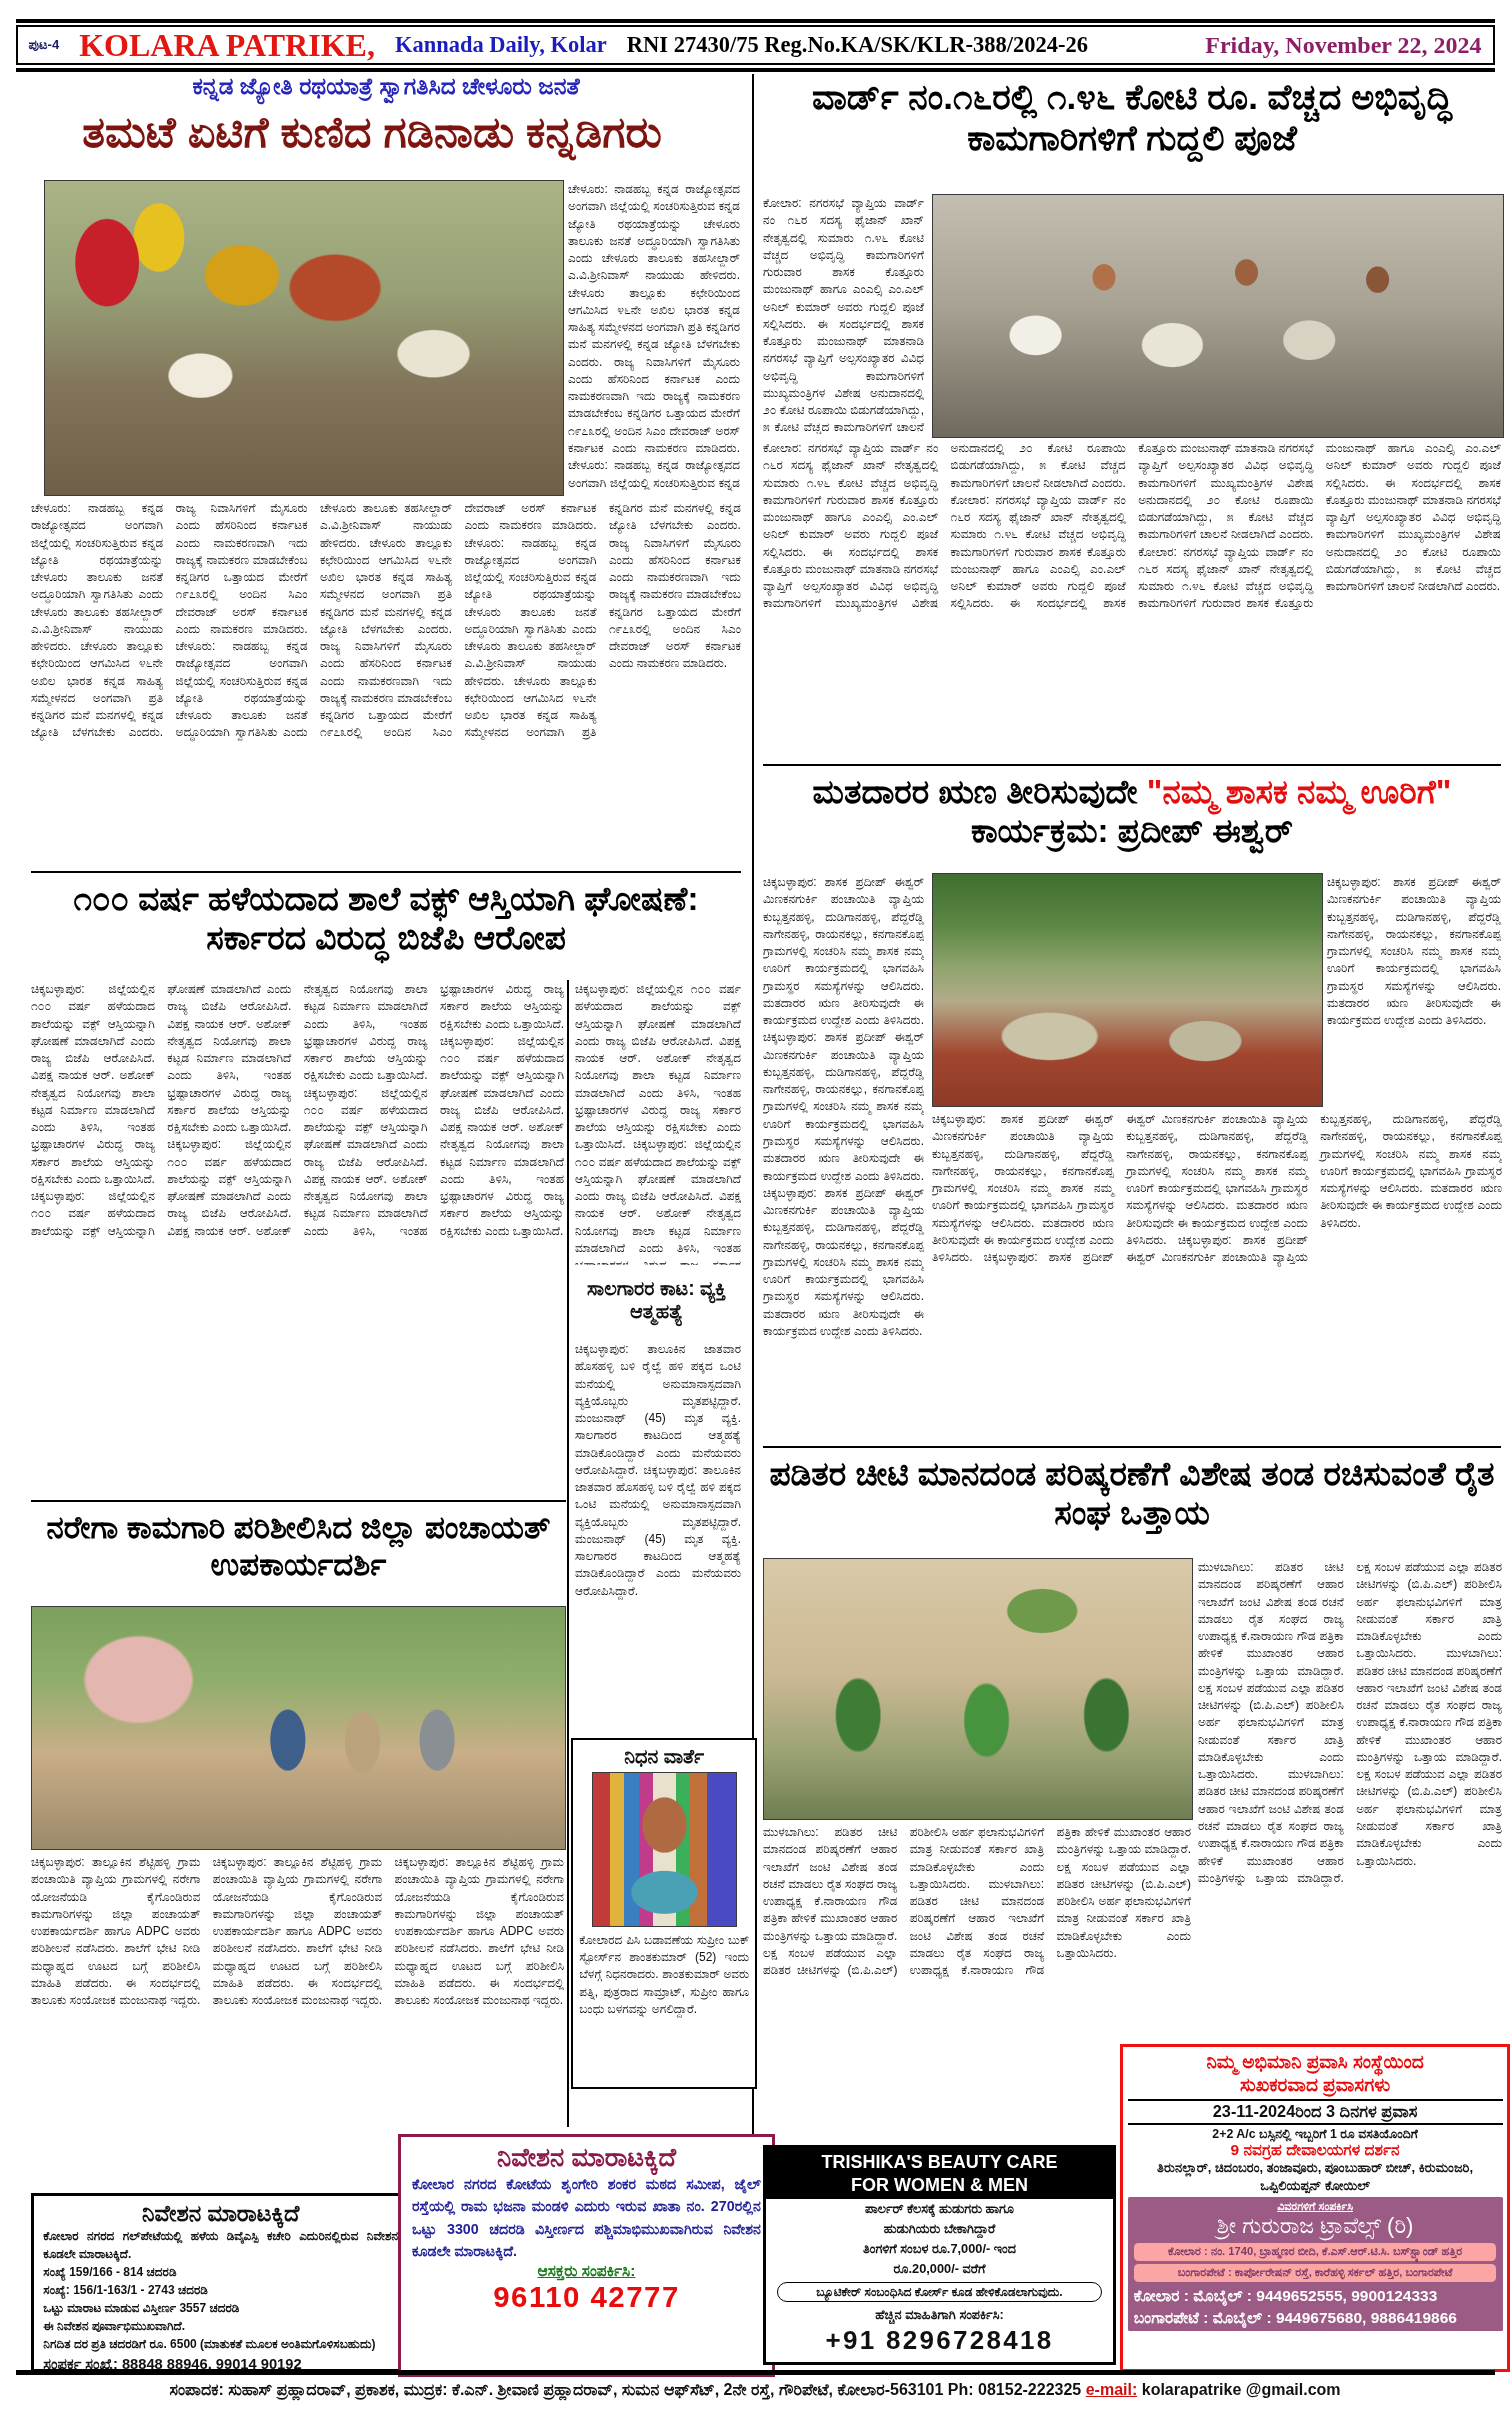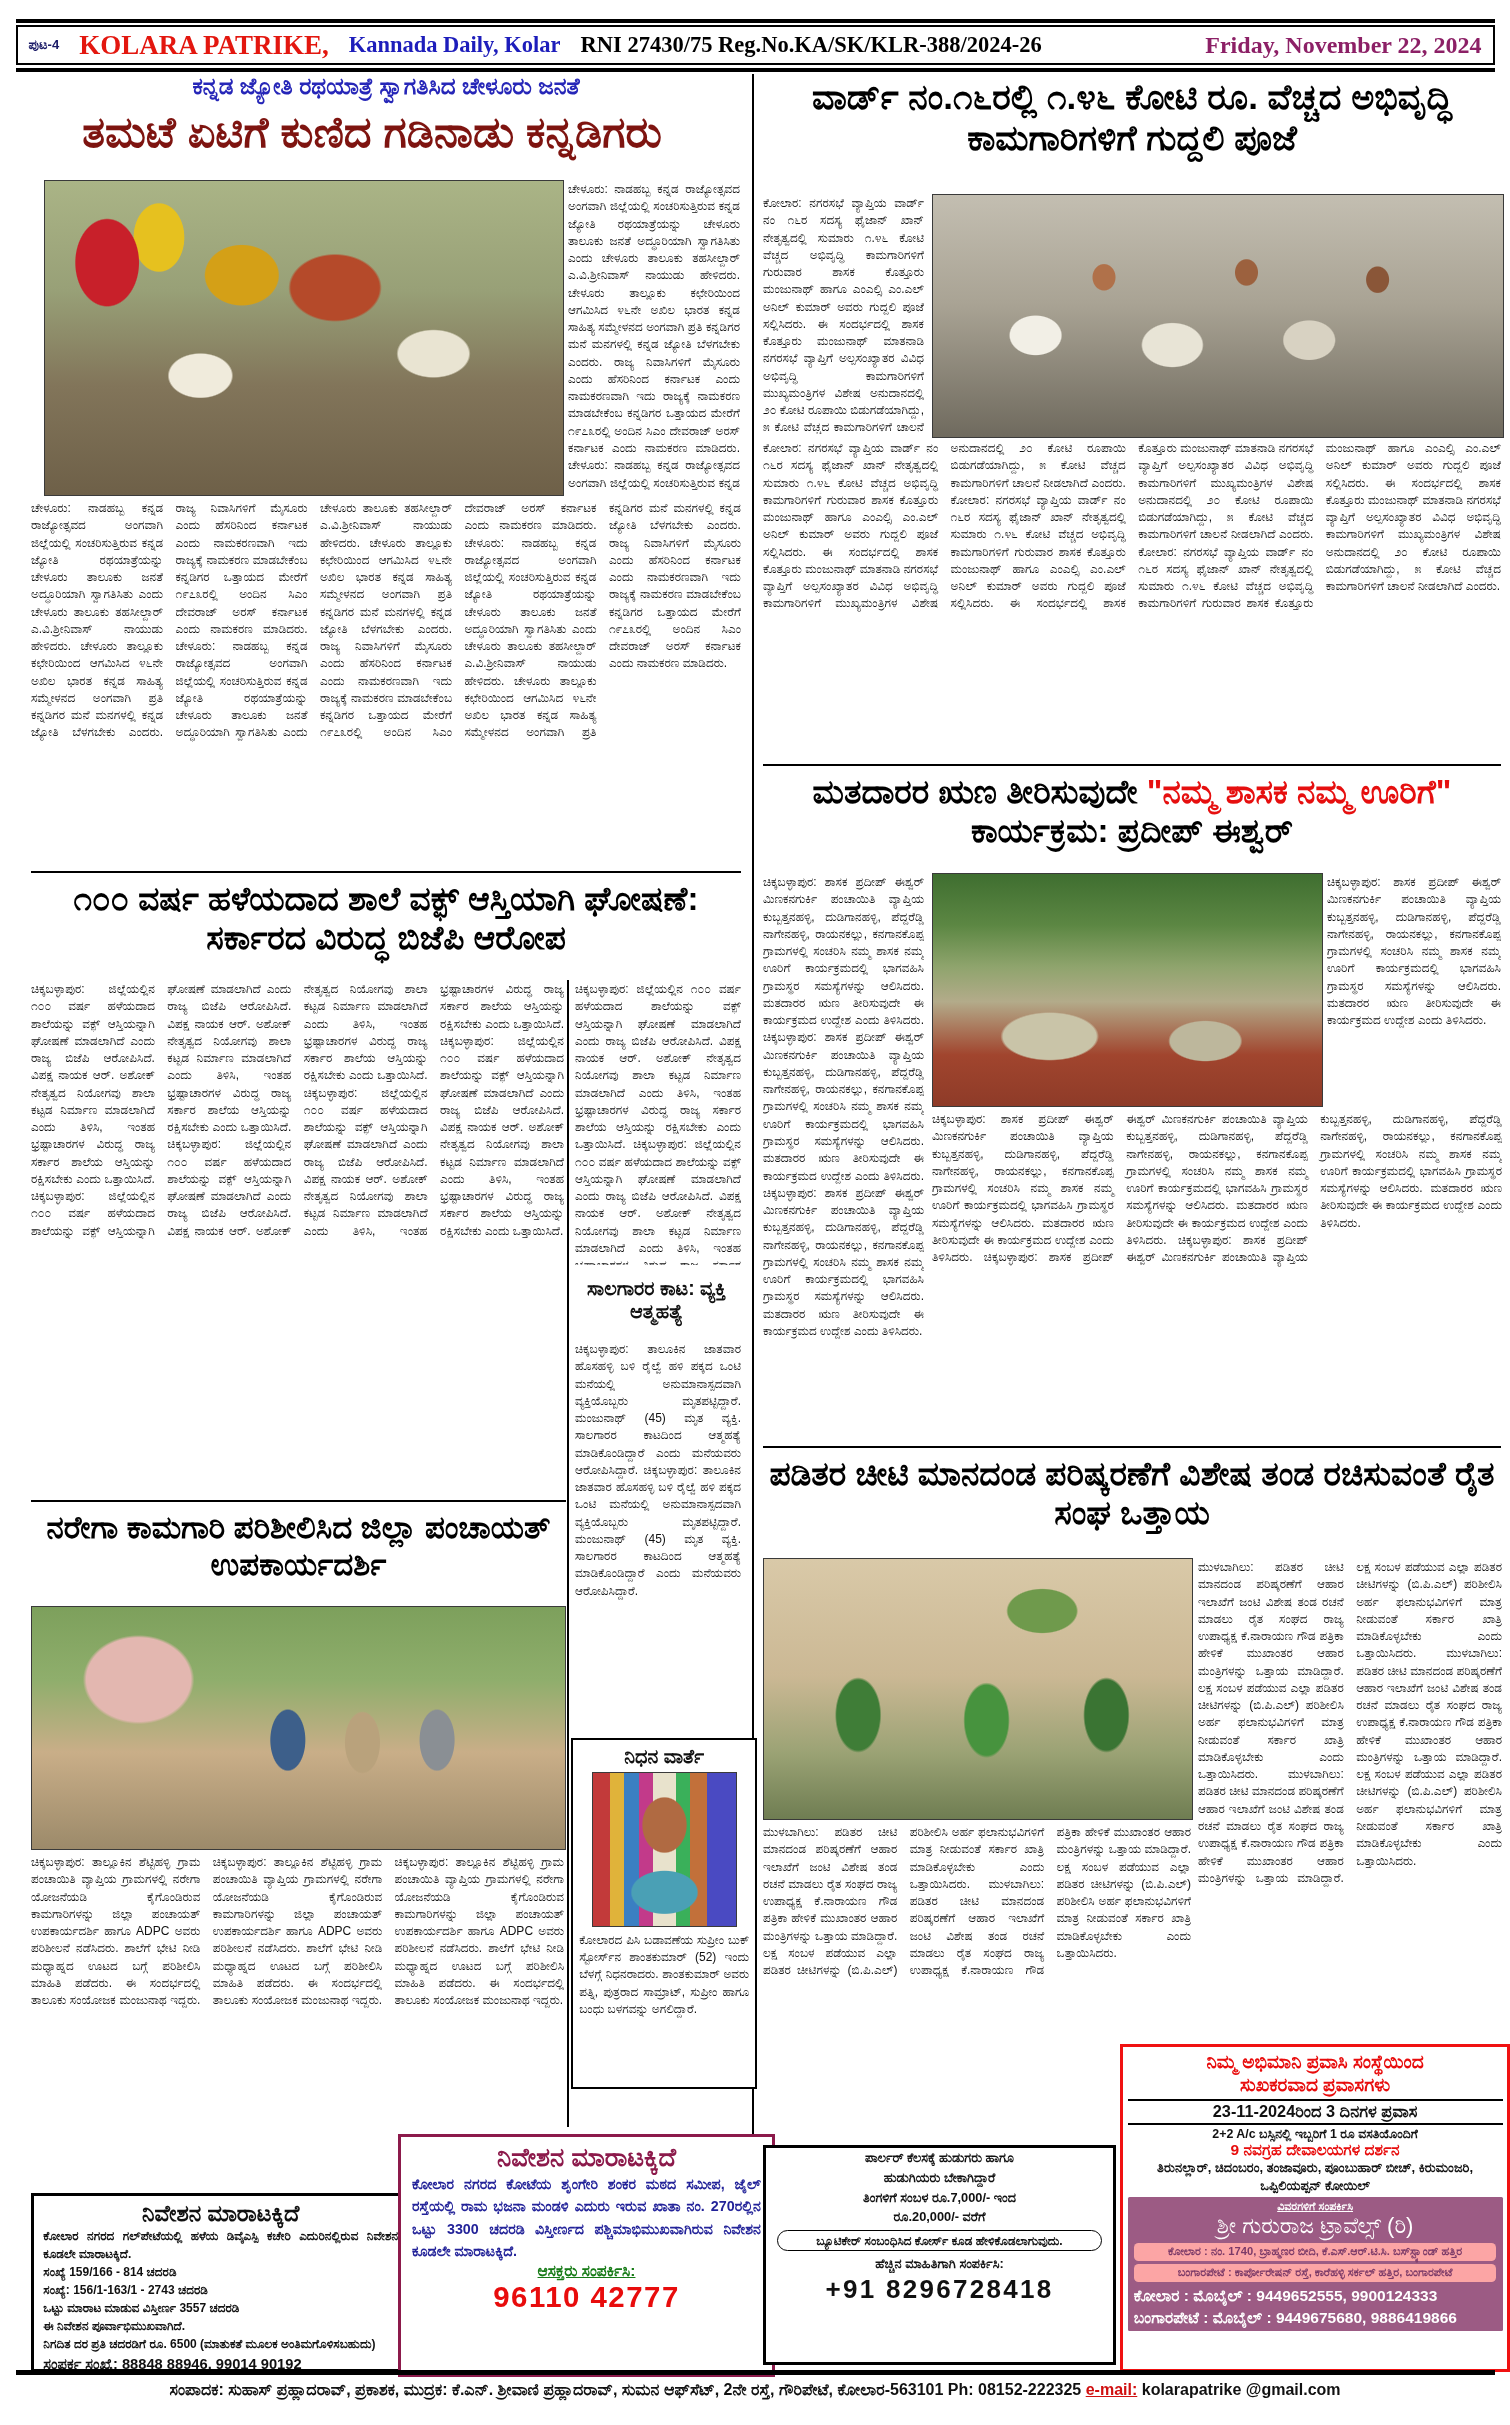--- a/index.html
+++ b/index.html
@@ -4,21 +4,21 @@
 <style>
   html,body{margin:0;padding:0;background:#e8e8e4;}
   #page{position:relative;width:1510px;height:2426px;background:#ffffff;
         font-family:"Liberation Sans",sans-serif;color:#111;overflow:hidden;}
   .abs{position:absolute;}
   .rule{background:#000;}
   
   .mast-bar{border:2.3px solid #000;background:#fff;display:flex;align-items:center;
             padding:0 11px;gap:20px;height:36px;}
   .mast-page{color:#1a1a66;font-weight:bold;font-size:13px;}
-  .mast-title{color:#e3170f;font-weight:bold;font-size:27px;font-family:"Liberation Serif",serif;white-space:nowrap;text-align:right;}
+  .mast-title{color:#e3170f;font-weight:bold;font-size:32px;font-family:"Liberation Serif",serif;white-space:nowrap;text-align:right;}
   .mast-sub{color:#1d1dbb;font-weight:bold;font-size:22.5px;font-family:"Liberation Serif",serif;white-space:nowrap;}
   .mast-rni{color:#000;font-weight:bold;font-size:22.5px;font-family:"Liberation Serif",serif;white-space:nowrap;}
   .mast-date{color:#8c2066;font-weight:bold;font-size:24px;margin-left:auto;font-family:"Liberation Serif",serif;white-space:nowrap;}
   
   .center{text-align:center;}
   .kicker{color:#2626b8;font-weight:bold;font-size:23px;line-height:1.1;}
   .hl{font-weight:bold;line-height:1.18;color:#000;}
   .hl-maroon{color:#7e1410;}
   .hl-red{color:#e60f0f;}
   .body-text{font-size:12px;line-height:1.44;text-align:justify;color:#101010;
@@ -175,20 +175,24 @@
   <div class="abs photo ph-r2" style="left:932px;top:873px;width:389px;height:232px;"></div>
   <div class="abs body-text" style="left:1327px;top:874px;width:174px;height:231px;">ಚಿಕ್ಕಬಳ್ಳಾಪುರ: ಶಾಸಕ ಪ್ರದೀಪ್ ಈಶ್ವರ್ ಮಿಣಕನಗುರ್ಕಿ ಪಂಚಾಯಿತಿ ವ್ಯಾಪ್ತಿಯ ಕುಬ್ಬತ್ತನಹಳ್ಳಿ, ದುಡಿಗಾನಹಳ್ಳಿ, ಪೆದ್ದರೆಡ್ಡಿ ನಾಗೇನಹಳ್ಳಿ, ರಾಯನಕಲ್ಲು, ಕನಗಾನಕೊಪ್ಪ ಗ್ರಾಮಗಳಲ್ಲಿ ಸಂಚರಿಸಿ ನಮ್ಮ ಶಾಸಕ ನಮ್ಮ ಊರಿಗೆ ಕಾರ್ಯಕ್ರಮದಲ್ಲಿ ಭಾಗವಹಿಸಿ ಗ್ರಾಮಸ್ಥರ ಸಮಸ್ಯೆಗಳನ್ನು ಆಲಿಸಿದರು. ಮತದಾರರ ಋಣ ತೀರಿಸುವುದೇ ಈ ಕಾರ್ಯಕ್ರಮದ ಉದ್ದೇಶ ಎಂದು ತಿಳಿಸಿದರು.</div>
   <div class="abs body-text c3" style="left:932px;top:1111px;width:570px;height:330px;">ಚಿಕ್ಕಬಳ್ಳಾಪುರ: ಶಾಸಕ ಪ್ರದೀಪ್ ಈಶ್ವರ್ ಮಿಣಕನಗುರ್ಕಿ ಪಂಚಾಯಿತಿ ವ್ಯಾಪ್ತಿಯ ಕುಬ್ಬತ್ತನಹಳ್ಳಿ, ದುಡಿಗಾನಹಳ್ಳಿ, ಪೆದ್ದರೆಡ್ಡಿ ನಾಗೇನಹಳ್ಳಿ, ರಾಯನಕಲ್ಲು, ಕನಗಾನಕೊಪ್ಪ ಗ್ರಾಮಗಳಲ್ಲಿ ಸಂಚರಿಸಿ ನಮ್ಮ ಶಾಸಕ ನಮ್ಮ ಊರಿಗೆ ಕಾರ್ಯಕ್ರಮದಲ್ಲಿ ಭಾಗವಹಿಸಿ ಗ್ರಾಮಸ್ಥರ ಸಮಸ್ಯೆಗಳನ್ನು ಆಲಿಸಿದರು. ಮತದಾರರ ಋಣ ತೀರಿಸುವುದೇ ಈ ಕಾರ್ಯಕ್ರಮದ ಉದ್ದೇಶ ಎಂದು ತಿಳಿಸಿದರು. ಚಿಕ್ಕಬಳ್ಳಾಪುರ: ಶಾಸಕ ಪ್ರದೀಪ್ ಈಶ್ವರ್ ಮಿಣಕನಗುರ್ಕಿ ಪಂಚಾಯಿತಿ ವ್ಯಾಪ್ತಿಯ ಕುಬ್ಬತ್ತನಹಳ್ಳಿ, ದುಡಿಗಾನಹಳ್ಳಿ, ಪೆದ್ದರೆಡ್ಡಿ ನಾಗೇನಹಳ್ಳಿ, ರಾಯನಕಲ್ಲು, ಕನಗಾನಕೊಪ್ಪ ಗ್ರಾಮಗಳಲ್ಲಿ ಸಂಚರಿಸಿ ನಮ್ಮ ಶಾಸಕ ನಮ್ಮ ಊರಿಗೆ ಕಾರ್ಯಕ್ರಮದಲ್ಲಿ ಭಾಗವಹಿಸಿ ಗ್ರಾಮಸ್ಥರ ಸಮಸ್ಯೆಗಳನ್ನು ಆಲಿಸಿದರು. ಮತದಾರರ ಋಣ ತೀರಿಸುವುದೇ ಈ ಕಾರ್ಯಕ್ರಮದ ಉದ್ದೇಶ ಎಂದು ತಿಳಿಸಿದರು. ಚಿಕ್ಕಬಳ್ಳಾಪುರ: ಶಾಸಕ ಪ್ರದೀಪ್ ಈಶ್ವರ್ ಮಿಣಕನಗುರ್ಕಿ ಪಂಚಾಯಿತಿ ವ್ಯಾಪ್ತಿಯ ಕುಬ್ಬತ್ತನಹಳ್ಳಿ, ದುಡಿಗಾನಹಳ್ಳಿ, ಪೆದ್ದರೆಡ್ಡಿ ನಾಗೇನಹಳ್ಳಿ, ರಾಯನಕಲ್ಲು, ಕನಗಾನಕೊಪ್ಪ ಗ್ರಾಮಗಳಲ್ಲಿ ಸಂಚರಿಸಿ ನಮ್ಮ ಶಾಸಕ ನಮ್ಮ ಊರಿಗೆ ಕಾರ್ಯಕ್ರಮದಲ್ಲಿ ಭಾಗವಹಿಸಿ ಗ್ರಾಮಸ್ಥರ ಸಮಸ್ಯೆಗಳನ್ನು ಆಲಿಸಿದರು. ಮತದಾರರ ಋಣ ತೀರಿಸುವುದೇ ಈ ಕಾರ್ಯಕ್ರಮದ ಉದ್ದೇಶ ಎಂದು ತಿಳಿಸಿದರು.</div>
 
   <div class="abs hl center" style="left:763px;top:1455px;width:738px;font-size:33px;">ಪಡಿತರ ಚೀಟಿ ಮಾನದಂಡ ಪರಿಷ್ಕರಣೆಗೆ ವಿಶೇಷ ತಂಡ ರಚಿಸುವಂತೆ ರೈತ ಸಂಘ ಒತ್ತಾಯ</div>
   <div class="abs photo ph-r3" style="left:763px;top:1558px;width:428px;height:260px;"></div>
   <div class="abs body-text c2" style="left:1198px;top:1559px;width:304px;height:474px;">ಮುಳಬಾಗಿಲು: ಪಡಿತರ ಚೀಟಿ ಮಾನದಂಡ ಪರಿಷ್ಕರಣೆಗೆ ಆಹಾರ ಇಲಾಖೆಗೆ ಜಂಟಿ ವಿಶೇಷ ತಂಡ ರಚನೆ ಮಾಡಲು ರೈತ ಸಂಘದ ರಾಜ್ಯ ಉಪಾಧ್ಯಕ್ಷ ಕೆ.ನಾರಾಯಣ ಗೌಡ ಪತ್ರಿಕಾ ಹೇಳಿಕೆ ಮುಖಾಂತರ ಆಹಾರ ಮಂತ್ರಿಗಳನ್ನು ಒತ್ತಾಯ ಮಾಡಿದ್ದಾರೆ. ಲಕ್ಷ ಸಂಬಳ ಪಡೆಯುವ ಎಲ್ಲಾ ಪಡಿತರ ಚೀಟಿಗಳನ್ನು (ಬಿ.ಪಿ.ಎಲ್) ಪರಿಶೀಲಿಸಿ ಅರ್ಹ ಫಲಾನುಭವಿಗಳಿಗೆ ಮಾತ್ರ ನೀಡುವಂತೆ ಸರ್ಕಾರ ಖಾತ್ರಿ ಮಾಡಿಕೊಳ್ಳಬೇಕು ಎಂದು ಒತ್ತಾಯಿಸಿದರು. ಮುಳಬಾಗಿಲು: ಪಡಿತರ ಚೀಟಿ ಮಾನದಂಡ ಪರಿಷ್ಕರಣೆಗೆ ಆಹಾರ ಇಲಾಖೆಗೆ ಜಂಟಿ ವಿಶೇಷ ತಂಡ ರಚನೆ ಮಾಡಲು ರೈತ ಸಂಘದ ರಾಜ್ಯ ಉಪಾಧ್ಯಕ್ಷ ಕೆ.ನಾರಾಯಣ ಗೌಡ ಪತ್ರಿಕಾ ಹೇಳಿಕೆ ಮುಖಾಂತರ ಆಹಾರ ಮಂತ್ರಿಗಳನ್ನು ಒತ್ತಾಯ ಮಾಡಿದ್ದಾರೆ. ಲಕ್ಷ ಸಂಬಳ ಪಡೆಯುವ ಎಲ್ಲಾ ಪಡಿತರ ಚೀಟಿಗಳನ್ನು (ಬಿ.ಪಿ.ಎಲ್) ಪರಿಶೀಲಿಸಿ ಅರ್ಹ ಫಲಾನುಭವಿಗಳಿಗೆ ಮಾತ್ರ ನೀಡುವಂತೆ ಸರ್ಕಾರ ಖಾತ್ರಿ ಮಾಡಿಕೊಳ್ಳಬೇಕು ಎಂದು ಒತ್ತಾಯಿಸಿದರು. ಮುಳಬಾಗಿಲು: ಪಡಿತರ ಚೀಟಿ ಮಾನದಂಡ ಪರಿಷ್ಕರಣೆಗೆ ಆಹಾರ ಇಲಾಖೆಗೆ ಜಂಟಿ ವಿಶೇಷ ತಂಡ ರಚನೆ ಮಾಡಲು ರೈತ ಸಂಘದ ರಾಜ್ಯ ಉಪಾಧ್ಯಕ್ಷ ಕೆ.ನಾರಾಯಣ ಗೌಡ ಪತ್ರಿಕಾ ಹೇಳಿಕೆ ಮುಖಾಂತರ ಆಹಾರ ಮಂತ್ರಿಗಳನ್ನು ಒತ್ತಾಯ ಮಾಡಿದ್ದಾರೆ. ಲಕ್ಷ ಸಂಬಳ ಪಡೆಯುವ ಎಲ್ಲಾ ಪಡಿತರ ಚೀಟಿಗಳನ್ನು (ಬಿ.ಪಿ.ಎಲ್) ಪರಿಶೀಲಿಸಿ ಅರ್ಹ ಫಲಾನುಭವಿಗಳಿಗೆ ಮಾತ್ರ ನೀಡುವಂತೆ ಸರ್ಕಾರ ಖಾತ್ರಿ ಮಾಡಿಕೊಳ್ಳಬೇಕು ಎಂದು ಒತ್ತಾಯಿಸಿದರು.</div>
   <div class="abs body-text c3" style="left:763px;top:1824px;width:428px;height:315px;">ಮುಳಬಾಗಿಲು: ಪಡಿತರ ಚೀಟಿ ಮಾನದಂಡ ಪರಿಷ್ಕರಣೆಗೆ ಆಹಾರ ಇಲಾಖೆಗೆ ಜಂಟಿ ವಿಶೇಷ ತಂಡ ರಚನೆ ಮಾಡಲು ರೈತ ಸಂಘದ ರಾಜ್ಯ ಉಪಾಧ್ಯಕ್ಷ ಕೆ.ನಾರಾಯಣ ಗೌಡ ಪತ್ರಿಕಾ ಹೇಳಿಕೆ ಮುಖಾಂತರ ಆಹಾರ ಮಂತ್ರಿಗಳನ್ನು ಒತ್ತಾಯ ಮಾಡಿದ್ದಾರೆ. ಲಕ್ಷ ಸಂಬಳ ಪಡೆಯುವ ಎಲ್ಲಾ ಪಡಿತರ ಚೀಟಿಗಳನ್ನು (ಬಿ.ಪಿ.ಎಲ್) ಪರಿಶೀಲಿಸಿ ಅರ್ಹ ಫಲಾನುಭವಿಗಳಿಗೆ ಮಾತ್ರ ನೀಡುವಂತೆ ಸರ್ಕಾರ ಖಾತ್ರಿ ಮಾಡಿಕೊಳ್ಳಬೇಕು ಎಂದು ಒತ್ತಾಯಿಸಿದರು. ಮುಳಬಾಗಿಲು: ಪಡಿತರ ಚೀಟಿ ಮಾನದಂಡ ಪರಿಷ್ಕರಣೆಗೆ ಆಹಾರ ಇಲಾಖೆಗೆ ಜಂಟಿ ವಿಶೇಷ ತಂಡ ರಚನೆ ಮಾಡಲು ರೈತ ಸಂಘದ ರಾಜ್ಯ ಉಪಾಧ್ಯಕ್ಷ ಕೆ.ನಾರಾಯಣ ಗೌಡ ಪತ್ರಿಕಾ ಹೇಳಿಕೆ ಮುಖಾಂತರ ಆಹಾರ ಮಂತ್ರಿಗಳನ್ನು ಒತ್ತಾಯ ಮಾಡಿದ್ದಾರೆ. ಲಕ್ಷ ಸಂಬಳ ಪಡೆಯುವ ಎಲ್ಲಾ ಪಡಿತರ ಚೀಟಿಗಳನ್ನು (ಬಿ.ಪಿ.ಎಲ್) ಪರಿಶೀಲಿಸಿ ಅರ್ಹ ಫಲಾನುಭವಿಗಳಿಗೆ ಮಾತ್ರ ನೀಡುವಂತೆ ಸರ್ಕಾರ ಖಾತ್ರಿ ಮಾಡಿಕೊಳ್ಳಬೇಕು ಎಂದು ಒತ್ತಾಯಿಸಿದರು.</div>
 
   <div class="abs ad-tri" style="left:763px;top:2145px;width:347px;height:214px;overflow:hidden;">
+    <div class="hdr center">
+      <div>TRISHIKA'S BEAUTY CARE</div>
+      <div>FOR WOMEN &amp; MEN</div>
+    </div>
     <div class="l center">ಪಾರ್ಲರ್ ಕೆಲಸಕ್ಕೆ ಹುಡುಗರು ಹಾಗೂ</div>
     <div class="l center">ಹುಡುಗಿಯರು ಬೇಕಾಗಿದ್ದಾರೆ</div>
     <div class="l center">ತಿಂಗಳಿಗೆ ಸಂಬಳ ರೂ.7,000/- ಇಂದ</div>
     <div class="l center">ರೂ.20,000/- ವರೆಗೆ</div>
     <div class="crs center">ಬ್ಯೂಟಿಕೇರ್ ಸಂಬಂಧಿಸಿದ ಕೋರ್ಸ್ ಕೂಡ ಹೇಳಿಕೊಡಲಾಗುವುದು.</div>
     <div class="l center">ಹೆಚ್ಚಿನ ಮಾಹಿತಿಗಾಗಿ ಸಂಪರ್ಕಿಸಿ:</div>
     <div class="p center">+91 8296728418</div>
   </div>
 
   <div class="abs ad-trav" style="left:1120px;top:2044px;width:375px;height:316px;overflow:hidden;">

